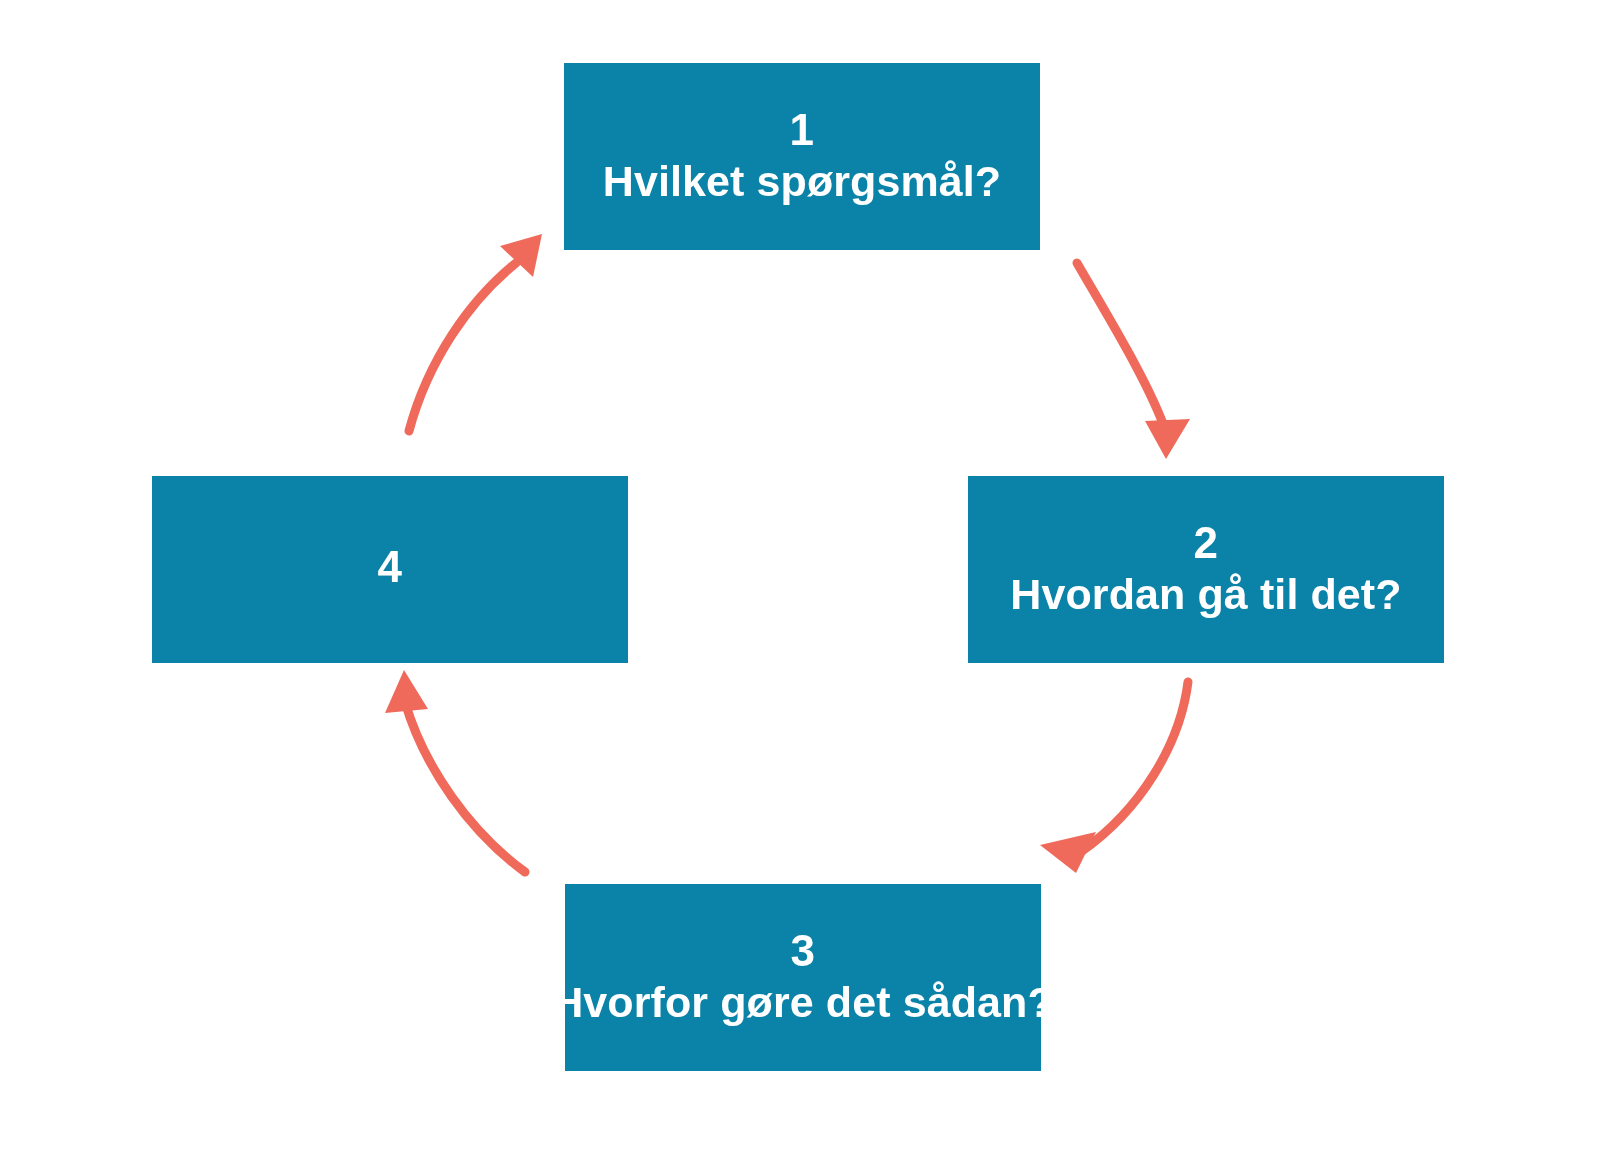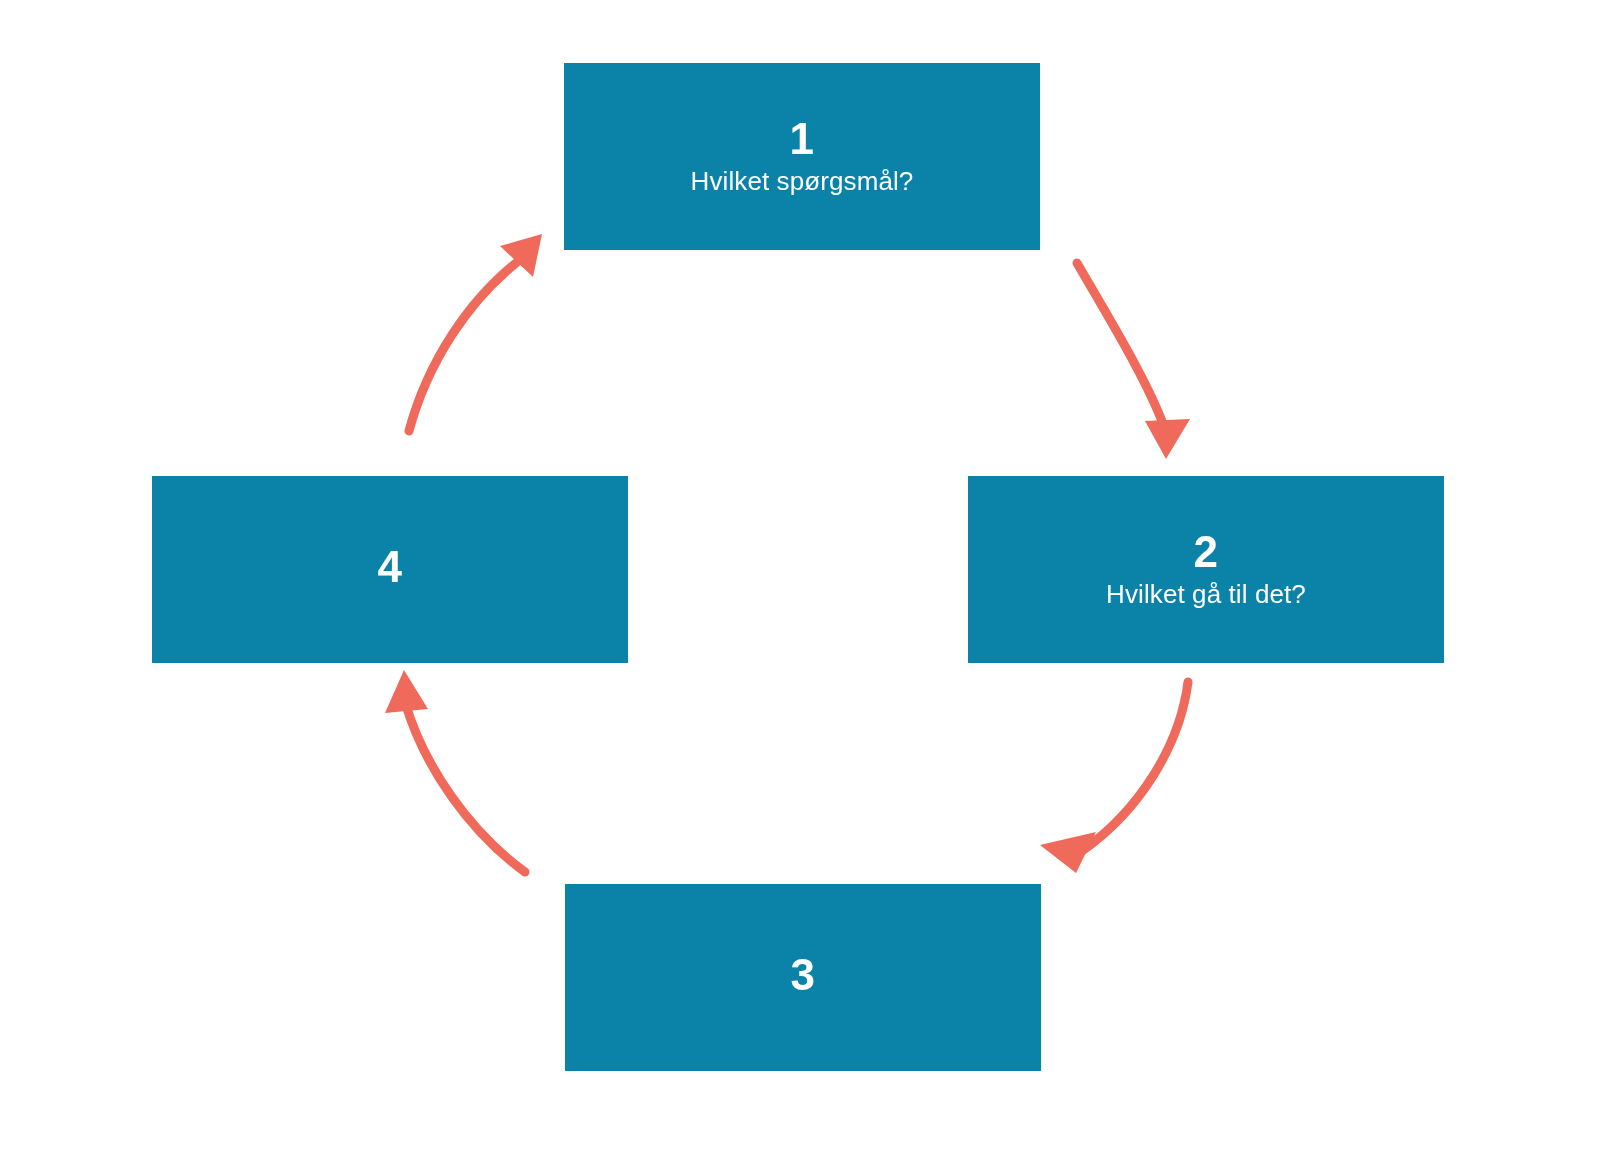--- a/index.html
+++ b/index.html
@@ -39,22 +39,22 @@
     line-height: 1.05;
   }
   .node-number {
     font-size: 44px;
     font-weight: 700;
     letter-spacing: 0.5px;
     margin-bottom: 6px;
     line-height: 1;
   }
   .node-label {
-    font-size: 26px;
-    font-weight: 400;
+    font-size: 43px;
+    font-weight: 700;
     letter-spacing: 0.1px;
     line-height: 1.1;
     white-space: nowrap;
   }
   
   #node-1 { left: 564px; top: 63px; }
   #node-2 { left: 968px; top: 476px; }
   #node-3 { left: 565px; top: 884px; }
   #node-4 { left: 152px; top: 476px; }
 </style>
@@ -86,24 +86,25 @@
     </g>
   </svg>
 
   <div class="node-box" id="node-1">
     <div class="node-number">1</div>
     <div class="node-label">Hvilket spørgsmål?</div>
   </div>
 
   <div class="node-box" id="node-2">
     <div class="node-number">2</div>
-    <div class="node-label">Hvilket gå til det?</div>
+    <div class="node-label">Hvordan gå til det?</div>
   </div>
 
   <div class="node-box" id="node-3">
     <div class="node-number">3</div>
+    <div class="node-label">Hvorfor gøre det sådan?</div>
   </div>
 
   <div class="node-box" id="node-4">
     <div class="node-number">4</div>
   </div>
 
 </div>
 
 </body></html>

